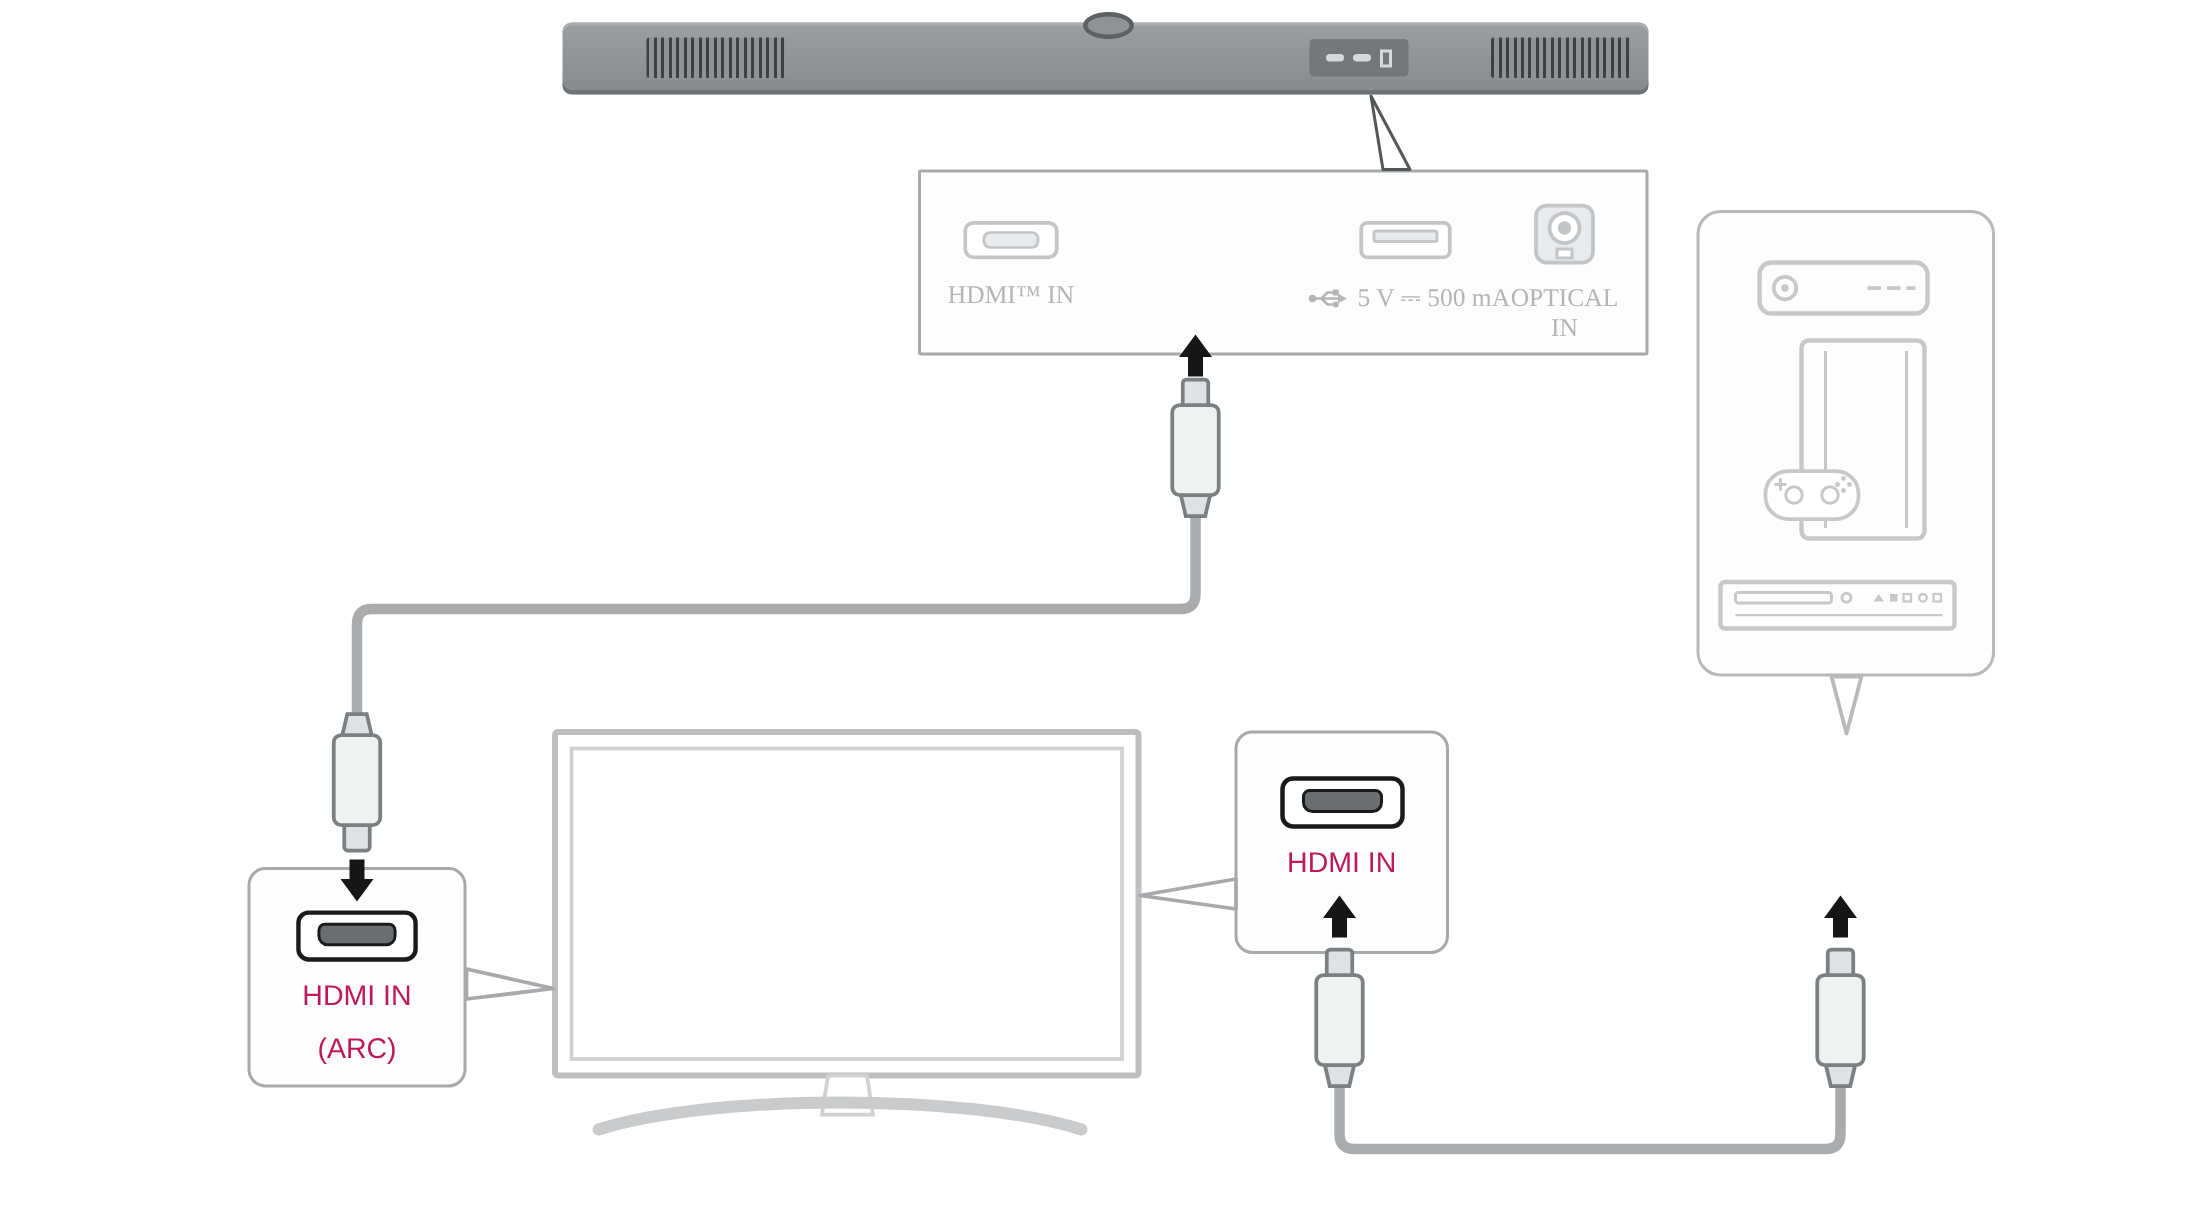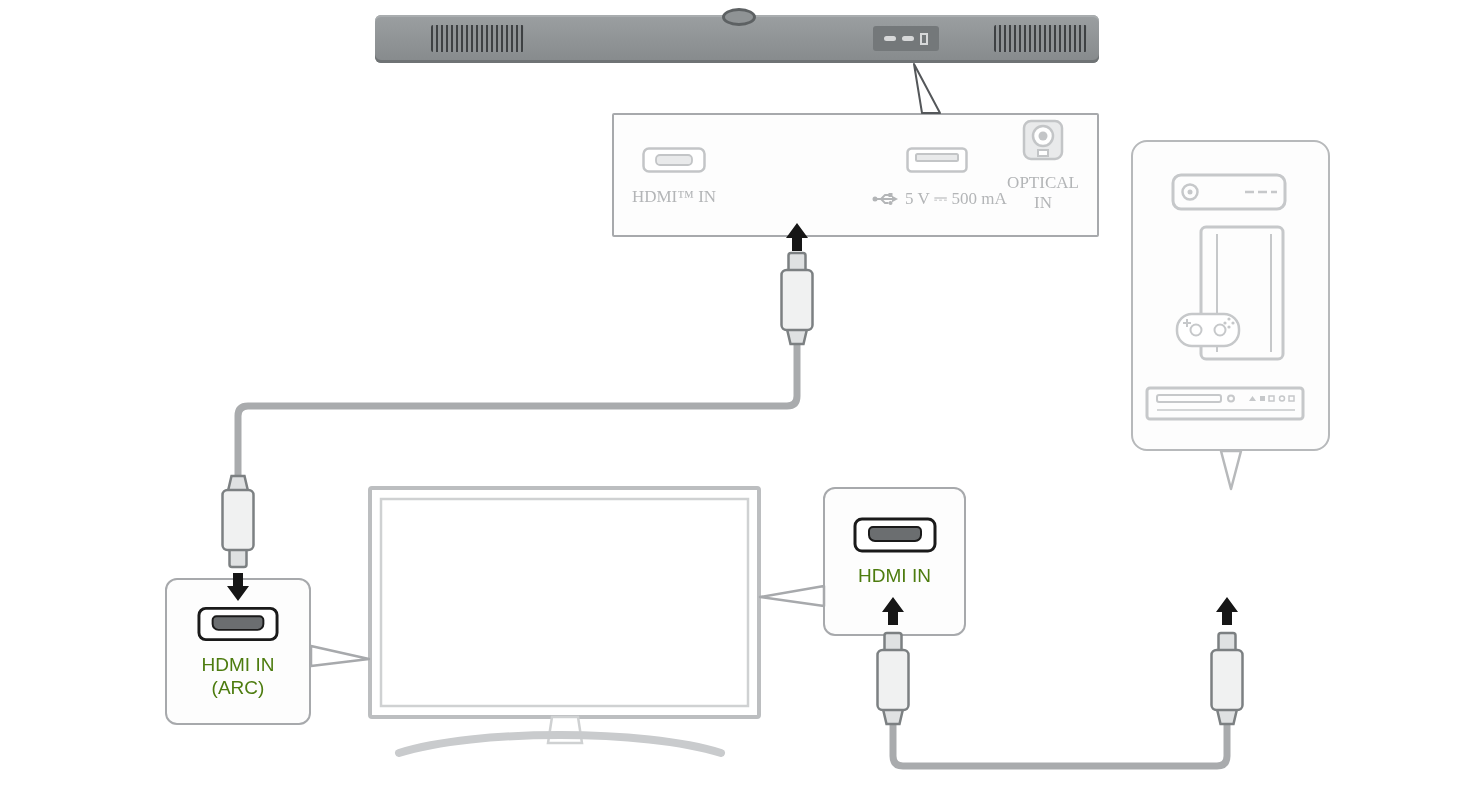--- a/index.html
+++ b/index.html
@@ -29,33 +29,33 @@
   .ports-panel{left:612px;top:113px;width:487px;height:124px;border-radius:2px;border-width:2px;font-family:Liberation Serif, serif;}
   .arc-box{left:165px;top:578px;width:146px;height:147px;border-radius:12px;}
   .hdmiin-box{left:823px;top:487px;width:143px;height:149px;border-radius:12px;}
   .hdmiout-box{left:1160px;top:487px;width:146px;height:149px;border-radius:12px;}
   .devices-box{left:1131px;top:140px;width:199px;height:311px;border-radius:16px;border-color:#b7b9bb;}
 
   .port-group{position:absolute;text-align:center;}
   .pg1{left:0;top:32px;width:120px;}
   .pg2{left:128px;top:32px;width:124px;}
   .pg3{left:258px;top:32px;width:130px;}
-  .pg4{left:384px;top:4px;width:90px;}
+  .pg4{left:384px;top:20px;width:90px;}
   .picon{display:block;margin:0 auto;}
   .port-label{font-size:17px;line-height:20px;color:#1a1a1a;white-space:nowrap;}
   .pg1 .port-label{margin-top:14px;}
   .pg2 .port-label{margin-top:12px;}
   .pg3 .port-label{margin-top:16px;text-align:right;}
   .pg4 .port-label{margin-top:12px;}
   .gray{color:#b3b5b7;}
   .usb-sym{display:inline-block;vertical-align:-2px;margin-right:5px;}
 
   .box-icon{display:block;margin:26px auto 0;}
   .hdmiin-box .box-icon,.hdmiout-box .box-icon{margin-top:28px;}
-  .box-label{text-align:center;font-size:19px;line-height:23px;color:#4d7c0f;margin-top:11px;}
+  .box-label{text-align:center;font-size:19px;line-height:23px;color:#be185d;margin-top:11px;}
 
   
   .cable{fill:none;stroke:#a9abad;stroke-width:7;}
   .plug-tip{fill:#dfe1e2;stroke:#7c8082;stroke-width:2.5;}
   .plug-body{fill:#f0f1f1;stroke:#7c8082;stroke-width:2.5;}
   .plug-boot{fill:#dfe1e2;stroke:#7c8082;stroke-width:2.5;}
   .arrow{fill:#161616;}
   .pointer{fill:#ffffff;stroke:#a7a9ac;stroke-width:2.5;stroke-linejoin:round;}
   .pointer.dark{stroke:#54575a;stroke-width:2;}
   .pointer.light{stroke:#b7b9bb;}
@@ -130,21 +130,21 @@
       <div class="port-label gray" style="margin-top:0;">IN</div>
     </div>
   </div>
 
   <div class="box arc-box">
     <svg class="box-icon" width="82" height="36" viewBox="0 0 84 36">
       <rect x="2" y="2" width="80" height="32" rx="7" fill="#ffffff" stroke="#1a1a1a" stroke-width="3"></rect>
       <path d="M20,10 h44 a4,4 0 0 1 4,4 v4 a6,6 0 0 1 -6,6 h-40 a6,6 0 0 1 -6,-6 v-4 a4,4 0 0 1 4,-4 z" fill="#6b6e70" stroke="#1a1a1a" stroke-width="2"></path>
     </svg>
     <div class="box-label">HDMI IN</div>
-    <div class="box-label" style="margin-top:0;">(ARC)</div>
+    <div class="box-label" style="margin-top:12px;">(ARC)</div>
   </div>
 
   <div class="box hdmiin-box">
     <svg class="box-icon" width="84" height="36" viewBox="0 0 84 36">
       <rect x="2" y="2" width="80" height="32" rx="7" fill="#ffffff" stroke="#1a1a1a" stroke-width="3"></rect>
       <path d="M20,10 h44 a4,4 0 0 1 4,4 v4 a6,6 0 0 1 -6,6 h-40 a6,6 0 0 1 -6,-6 v-4 a4,4 0 0 1 4,-4 z" fill="#6b6e70" stroke="#1a1a1a" stroke-width="2"></path>
     </svg>
     <div class="box-label">HDMI IN</div>
   </div>
 

